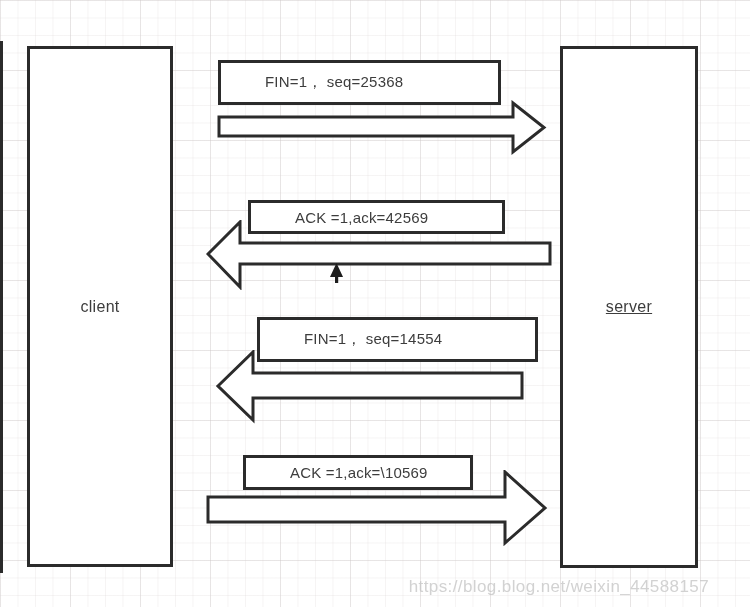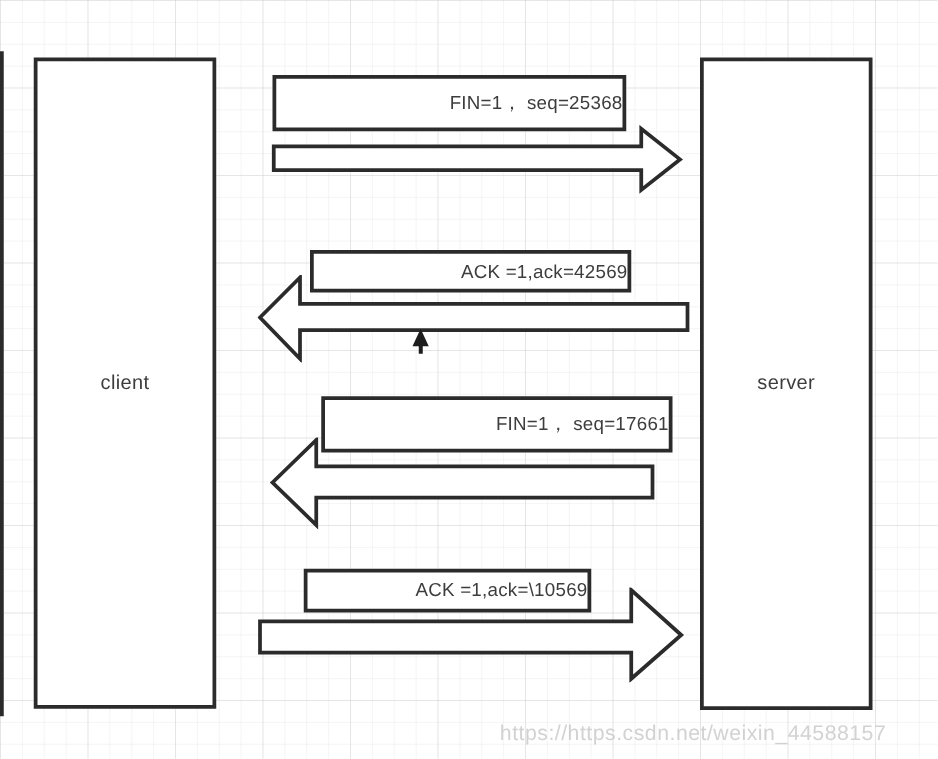--- a/index.html
+++ b/index.html
@@ -41,21 +41,21 @@
     background: #ffffff;
     border: 3px solid #2b2b2b;
     box-sizing: border-box;
   }
   .msg-box {
     position: absolute;
     background: #ffffff;
     border: 3px solid #2b2b2b;
     display: flex;
     align-items: center;
-    justify-content: flex-end;
+    justify-content: flex-start;
     box-sizing: border-box;
     color: #3d3d3d;
     font-size: 15px;
     white-space: pre;
     letter-spacing: 0.2px;
     padding-left: 44px;
   }
   .arrow {
     position: absolute;
   }
@@ -79,21 +79,21 @@
 <body>
 
 <div class="canvas">
 
   <div class="node-partial" style="left:-40px; top:41px; width:43px; height:532px;"></div>
 
   <div class="node" style="left:27px; top:46px; width:146px; height:521px;">
     <span>client</span>
   </div>
 
-  <div class="node" style="left:560px; top:46px; width:138px; height:522px;">
+  <div class="node" style="left:560px; top:46px; width:138px; height:522px;text-decoration:underline;">
     <span>server</span>
   </div>
 
   <div class="msg-box" style="left:218px; top:60px; width:283px; height:45px;">
     <span>FIN=1， seq=25368</span>
   </div>
   <div class="arrow" style="left:216px; top:100px;">
     <svg width="332" height="56" viewBox="0 0 332 56">
       <polygon points="3,17 297,17 297,3 328,27.5 297,52 297,36 3,36" fill="#ffffff" stroke="#2b2b2b" stroke-width="3" stroke-linejoin="miter"></polygon>
     </svg>
@@ -109,32 +109,32 @@
   </div>
 
   <div class="marker" style="left:329px; top:263px;">
     <svg width="15" height="21" viewBox="0 0 15 21">
       <polygon points="7.5,0 14,14 1,14" fill="#1d1d1d"></polygon>
       <rect x="6" y="13" width="3.2" height="7" fill="#1d1d1d"></rect>
     </svg>
   </div>
 
   <div class="msg-box" style="left:257px; top:317px; width:281px; height:45px;">
-    <span>FIN=1， seq=17661</span>
+    <span>FIN=1， seq=14554</span>
   </div>
   <div class="arrow" style="left:216px; top:350px;">
     <svg width="310" height="74" viewBox="0 0 310 74">
       <polygon points="2,36 37,2 37,23 306,23 306,48 37,48 37,70" fill="#ffffff" stroke="#2b2b2b" stroke-width="3" stroke-linejoin="miter"></polygon>
     </svg>
   </div>
 
   <div class="msg-box" style="left:243px; top:455px; width:230px; height:35px;">
     <span>ACK =1,ack=\10569</span>
   </div>
   <div class="arrow" style="left:206px; top:470px;">
     <svg width="342" height="76" viewBox="0 0 342 76">
       <polygon points="2,27 299,27 299,2 339,38 299,73 299,52 2,52" fill="#ffffff" stroke="#2b2b2b" stroke-width="3" stroke-linejoin="miter"></polygon>
     </svg>
   </div>
 
-  <div class="watermark">https://https.csdn.net/weixin_44588157</div>
+  <div class="watermark">https://blog.blog.net/weixin_44588157</div>
 
 </div>
 
 </body></html>

